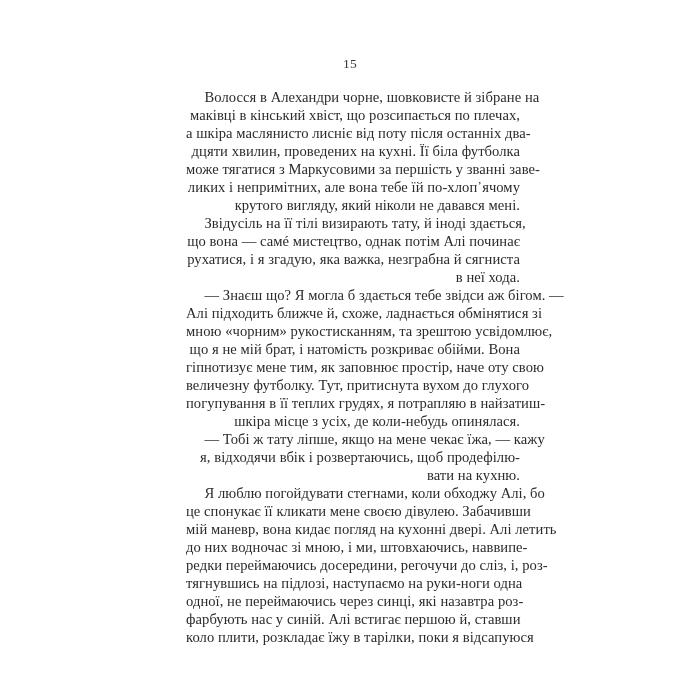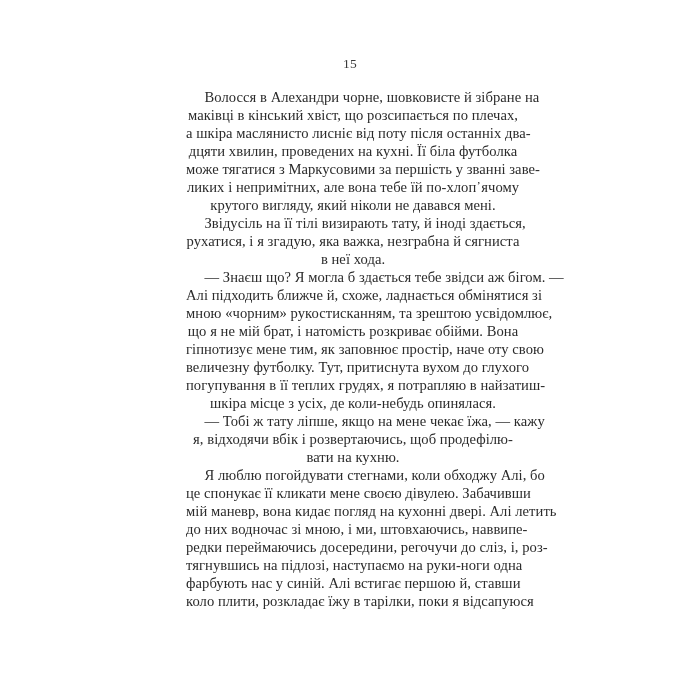--- a/index.html
+++ b/index.html
@@ -42,21 +42,21 @@
     top: 88px;
     left: 186px;
     width: 334px;
   }
 
   .para {
     margin: 0;
     font-size: 14.6px;
     line-height: 18px;
     color: #2b2b2b;
-    text-align: center;
+    text-align: right;
     white-space: normal;
   }
 
   
   .line {
     display: block;
     white-space: pre;
     font-size: 14.6px;
     line-height: 18px;
     letter-spacing: 0.05px;
@@ -75,20 +75,21 @@
         <span class="line">     Волосся в Алехандри чорне, шовковисте й зібране на</span>
         <span class="line">маківці в кінський хвіст, що розсипається по плечах,</span>
         <span class="line">а шкіра маслянисто лисніє від поту після останніх два-</span>
         <span class="line">дцяти хвилин, проведених на кухні. Її біла футболка</span>
         <span class="line">може тягатися з Маркусовими за першість у званні заве-</span>
         <span class="line">ликих і непримітних, але вона тебе їй по-хлоп᾽ячому</span>
         <span class="line">крутого вигляду, який ніколи не давався мені.</span>
       </p>
       <p class="para">
         <span class="line">     Звідусіль на її тілі визирають тату, й іноді здається,</span>
+        <span class="line">що вона — самé мистецтво, однак потім Алі починає</span>
         <span class="line">рухатися, і я згадую, яка важка, незграбна й сягниста</span>
         <span class="line">в неї хода.</span>
       </p>
       <p class="para">
         <span class="line">     — Знаєш що? Я могла б здається тебе звідси аж бігом. —</span>
         <span class="line">Алі підходить ближче й, схоже, ладнається обмінятися зі</span>
         <span class="line">мною «чорним» рукостисканням, та зрештою усвідомлює,</span>
         <span class="line">що я не мій брат, і натомість розкриває обійми. Вона</span>
         <span class="line">гіпнотизує мене тим, як заповнює простір, наче оту свою</span>
         <span class="line">величезну футболку. Тут, притиснута вухом до глухого</span>
@@ -100,18 +101,19 @@
         <span class="line">я, відходячи вбік і розвертаючись, щоб продефілю-</span>
         <span class="line">вати на кухню.</span>
       </p>
       <p class="para">
         <span class="line">     Я люблю погойдувати стегнами, коли обходжу Алі, бо</span>
         <span class="line">це спонукає її кликати мене своєю дівулею. Забачивши</span>
         <span class="line">мій маневр, вона кидає погляд на кухонні двері. Алі летить</span>
         <span class="line">до них водночас зі мною, і ми, штовхаючись, наввипе-</span>
         <span class="line">редки переймаючись досередини, регочучи до сліз, і, роз-</span>
         <span class="line">тягнувшись на підлозі, наступаємо на руки-ноги одна</span>
+        <span class="line">одної, не переймаючись через синці, які назавтра роз-</span>
         <span class="line">фарбують нас у синій. Алі встигає першою й, ставши</span>
         <span class="line">коло плити, розкладає їжу в тарілки, поки я відсапуюся</span>
       </p>
     </div>
 
 </div>
 
 </body></html>

